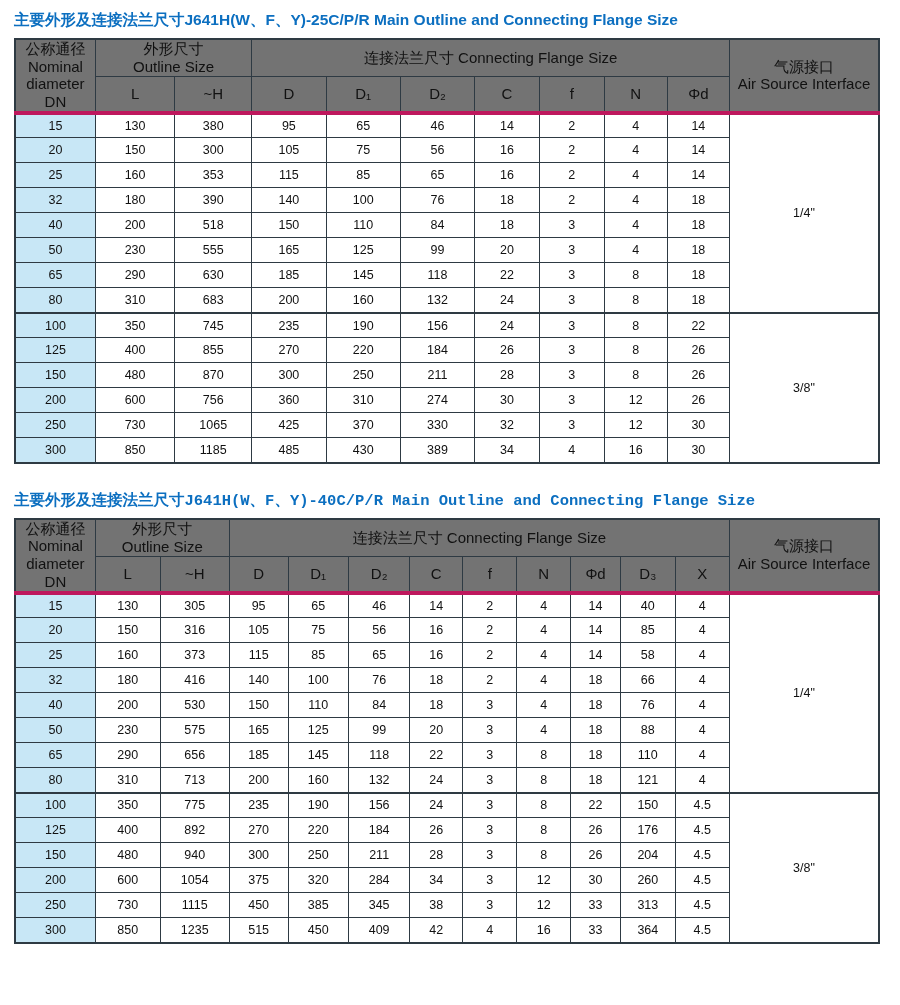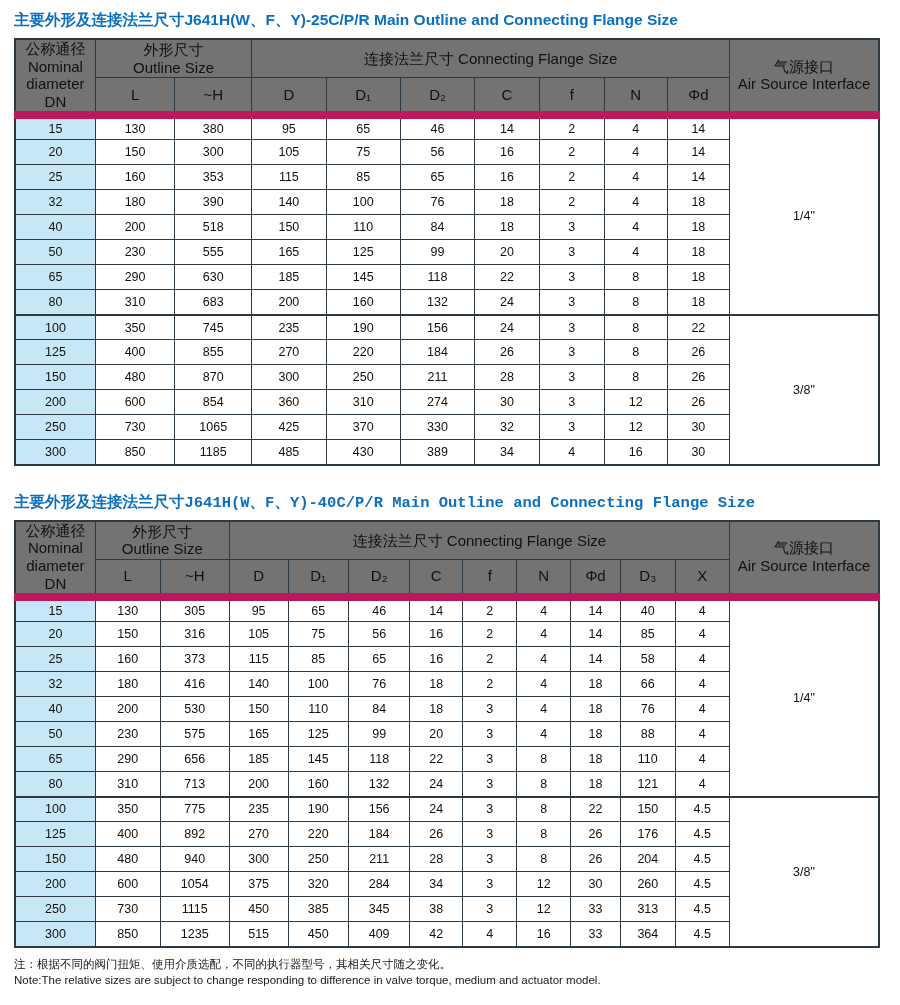--- a/index.html
+++ b/index.html
@@ -37,21 +37,21 @@
   .spec thead th {
     background: #737373;
     white-space: pre-line;
     line-height: 1.18;
     font-size: 15px;
   }
   .spec thead tr.grprow th { height: 31px; }
   .spec thead tr.subrow th { height: 35px; }
   .spec tbody td { height: 25px; background: #ffffff; }
   .spec tbody td.dn { background: #c8e7f6; }
-  .spec tbody tr:first-child td { border-top: 8px solid #be185d; text-align: center; }
+  .spec tbody tr:first-child td { border-top: 4px solid #be185d; text-align: center; }
   .spec tbody tr.group-start td { border-top: 2px solid #2e3a43; }
   .spec tbody td.air { background: #ffffff; }
 
   .notes { margin-top: 8px; }
   .note { font-size: 11.5px; line-height: 1.45; color: #1a1a1a; }
 </style>
 </head>
 <body>
 
 <div class="page">
@@ -227,21 +227,21 @@
             <td>250</td>
             <td>211</td>
             <td>28</td>
             <td>3</td>
             <td>8</td>
             <td>26</td>
           </tr>
           <tr>
             <td class="dn">200</td>
             <td>600</td>
-            <td>854</td>
+            <td>756</td>
             <td>360</td>
             <td>310</td>
             <td>274</td>
             <td>30</td>
             <td>3</td>
             <td>12</td>
             <td>26</td>
           </tr>
           <tr>
             <td class="dn">250</td>
@@ -511,18 +511,14 @@
             <td>4</td>
             <td>16</td>
             <td>33</td>
             <td>364</td>
             <td>4.5</td>
           </tr>
         </tbody>
     </table>
   </section>
 
-  <div class="notes">
-    <p class="note">注：根据不同的阀门扭矩、使用介质选配，不同的执行器型号，其相关尺寸随之变化。</p>
-    <p class="note">Note:The relative sizes are subject to change responding to difference in valve torque, medium and actuator model.</p>
-  </div>
 
 </div>
 
 </body></html>

